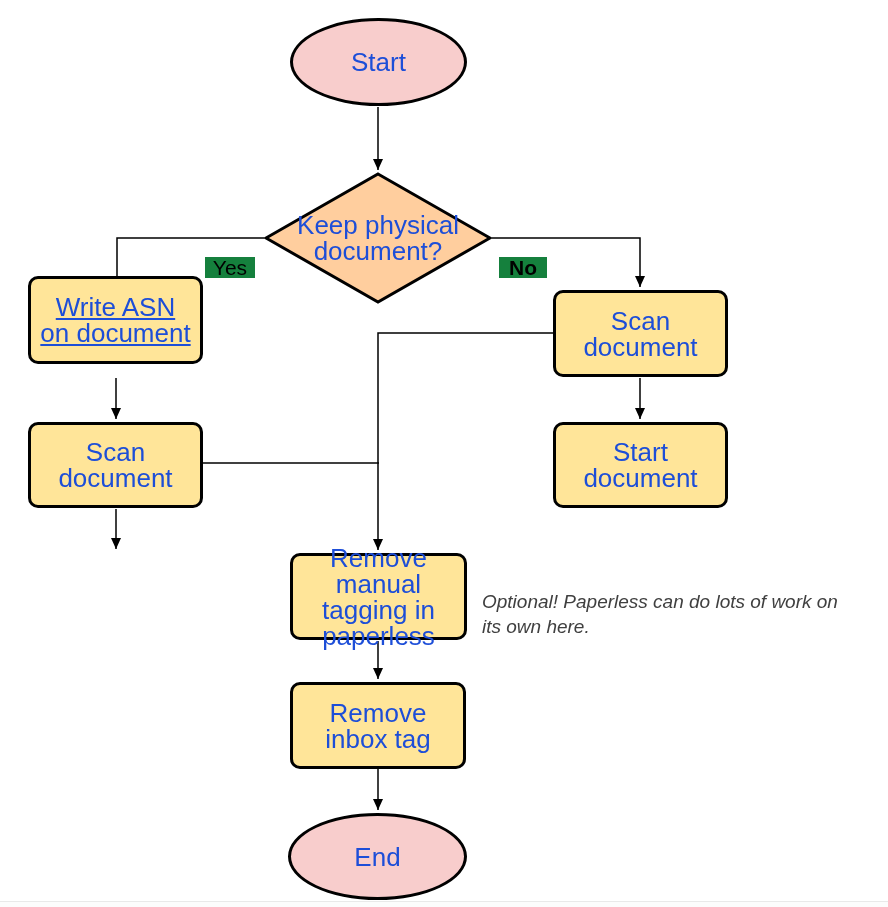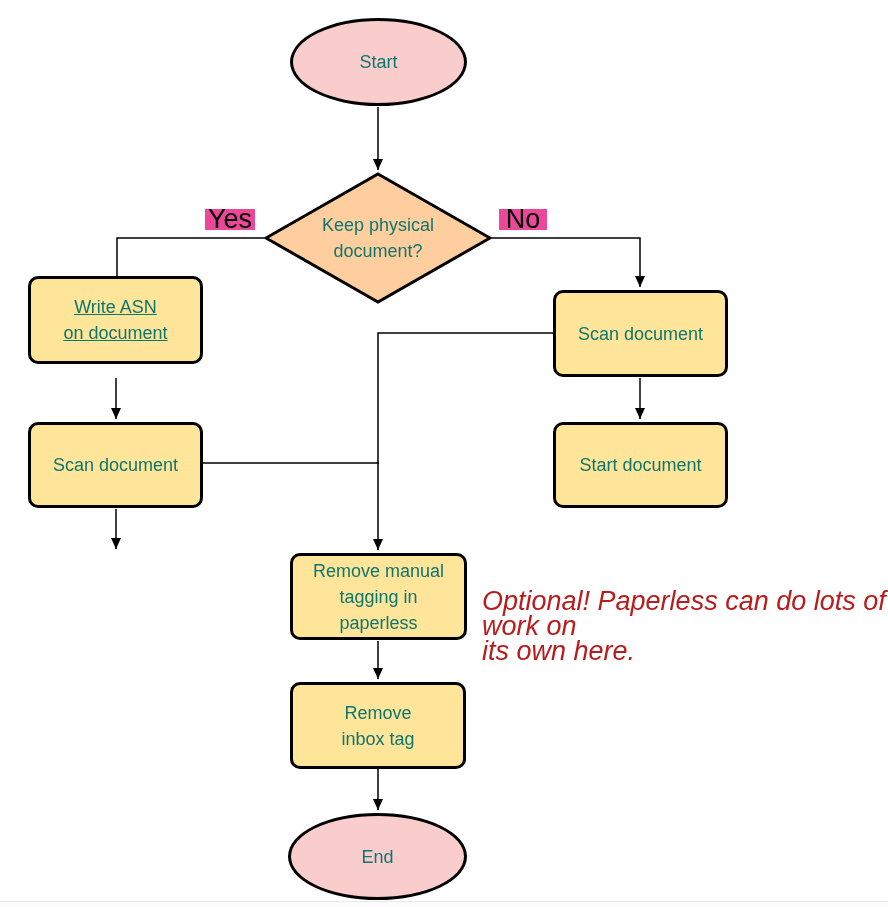--- a/index.html
+++ b/index.html
@@ -12,21 +12,21 @@
     overflow:hidden;
   }
   .canvas { position:absolute; left:0; top:0; width:888px; height:907px; }
   svg.connectors { position:absolute; left:0; top:0; width:888px; height:907px; }
   svg.connectors path.edge { fill:none; stroke:var(--connector,#000); stroke-width:1.5; }
 
   .node {
     position:absolute; box-sizing:border-box;
     display:flex; align-items:center; justify-content:center;
     text-align:center; white-space:pre-line;
-    font-size:18px; line-height:26px; color:#0f766e;
+    font-size:26px; line-height:26px; color:#1d4ed8;
   }
   .process {
     background:var(--process_fill,#ffe599);
     border:3px solid var(--node_border,#000);
     border-radius:10px;
   }
   .terminal {
     background:var(--terminal_fill,#f8cdcc);
     border:3px solid var(--node_border,#000);
     border-radius:50%;
@@ -34,27 +34,27 @@
   .diamond { background:transparent;justify-content:center; }
   .diamond > svg { position:absolute; left:0; top:0; }
   .diamond > .label { position:relative; z-index:1; }
   .diamond polygon {
     fill:var(--decision_fill,#ffce9e);
     stroke:var(--node_border,#000);
     stroke-width:3;
   }
 
   .edge-label {
-    position:absolute; font-size:27px; line-height:21px;
-    text-align:center; color:#000; background:#ec4899; padding:0 2px;
+    position:absolute; font-size:21px; line-height:21px;
+    text-align:center; color:#000; background:#15803d; padding:0 2px;margin-top:48px;
   }
   .note {
     position:absolute; left:482px; top:589px; width:404px;
-    font-size:27px; line-height:25px; font-style:italic;
-    white-space:pre-line; color:#b91c1c;
+    font-size:19px; line-height:25px; font-style:italic;
+    white-space:pre-line; color:#404040;
   }
   .page-bottom-edge {
     position:absolute; left:0; top:901px; width:888px; height:6px;
     background:#fcfcfc; border-top:1px solid #e9e9e9;
   }
 </style>
 </head>
 <body>
 
 <div class="canvas">
@@ -83,21 +83,21 @@
 
   <div class="node diamond" style="left:264px; top:172px; width:228px; height:132px;">
     <svg width="228" height="132" viewBox="0 0 228 132">
       <polygon points="114,2 226,66 114,130 2,66"></polygon>
     </svg>
     <span class="label">Keep physical
 document?</span>
   </div>
 
   <div class="edge-label" style="left:205px; top:209px; width:46px;">Yes</div>
-  <div class="edge-label" style="left:499px; top:209px; width:44px;">No</div>
+  <div class="edge-label" style="left:499px; top:209px; width:44px;font-weight:bold;">No</div>
 
   <div class="node process" style="left:28px; top:276px; width:175px; height:88px;text-decoration:underline;">
     <span>Write ASN
 on document</span>
   </div>
 
   <div class="node process" style="left:28px; top:422px; width:175px; height:86px;">
     <span>Scan document</span>
   </div>
 

